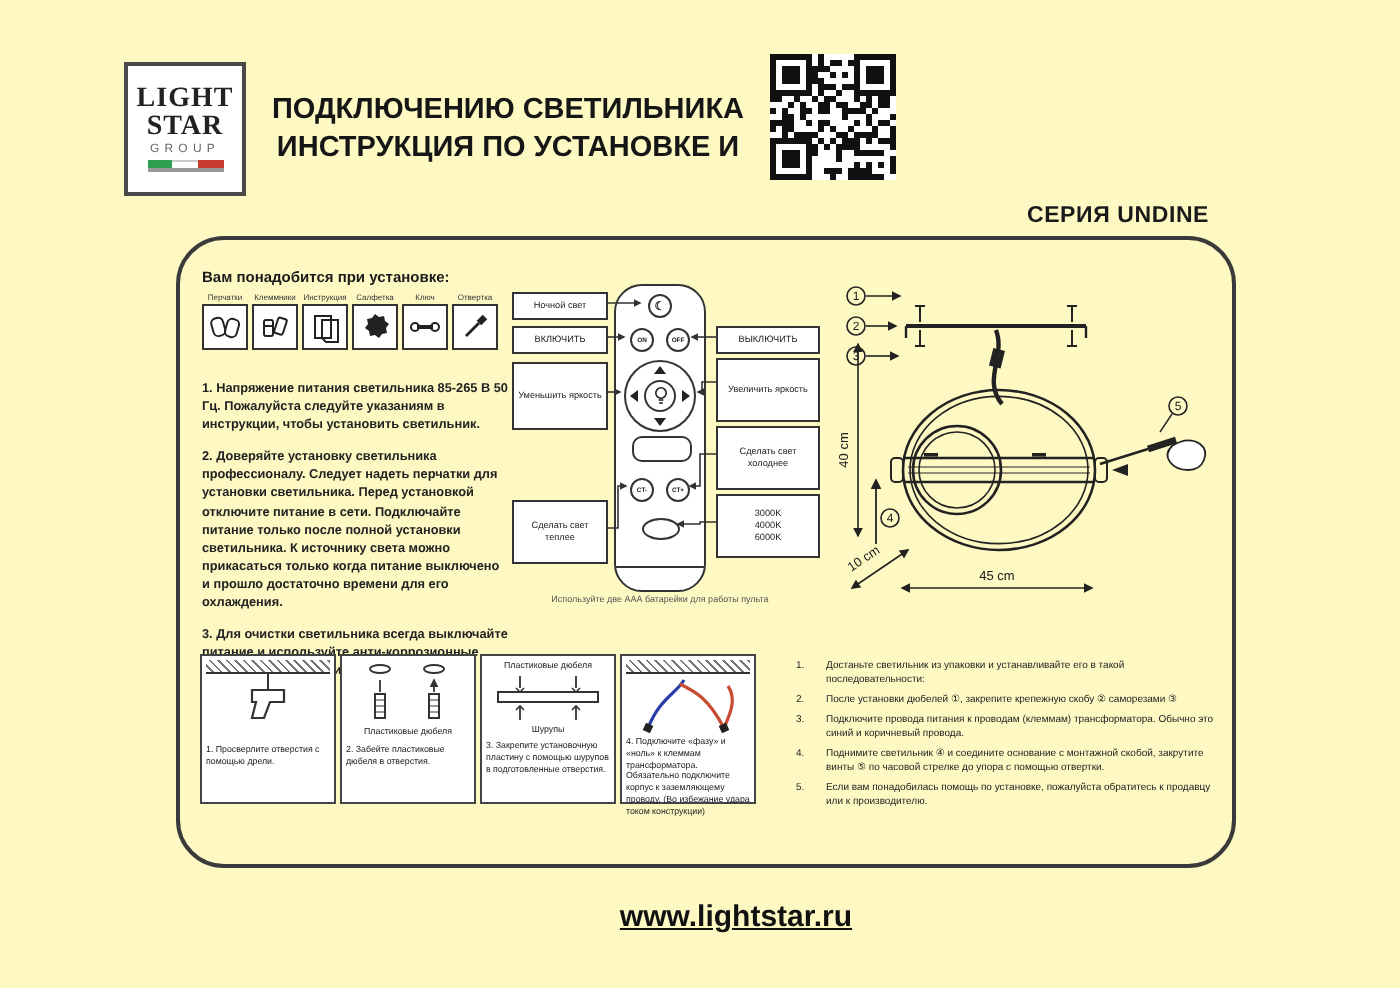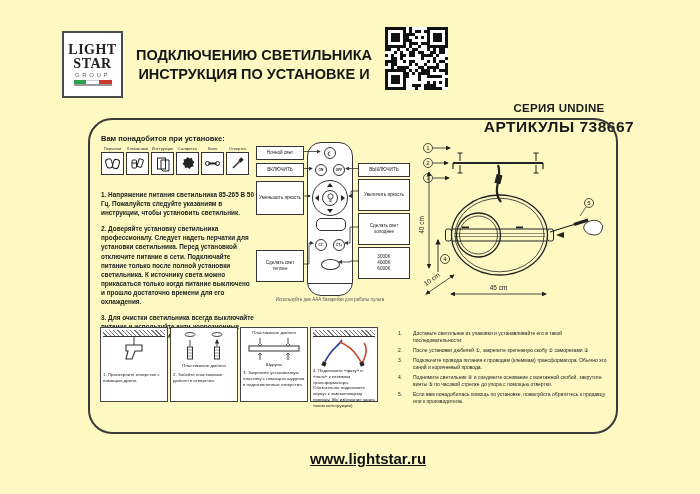--- a/index.html
+++ b/index.html
@@ -257,21 +257,20 @@
         <rect x="42" y="60" width="3" height="3"></rect>
         <rect x="45" y="60" width="3" height="3"></rect>
         <rect x="48" y="60" width="3" height="3"></rect>
         <rect x="51" y="60" width="3" height="3"></rect>
         <rect x="54" y="60" width="3" height="3"></rect>
       </g>
   </svg>
 
   <div class="series-block">
     <div class="series">СЕРИЯ UNDINE</div>
-    <div class="articles">АРТИКУЛЫ 738667</div>
   </div>
 
   <div class="main-box"></div>
 
   <div class="tools-heading">Вам понадобится при установке:</div>
   <div class="tools-row">
     <div class="tool">
       <div class="tool-label">Перчатки</div>
       <div class="tool-box">
         <svg width="17" height="17" viewBox="0 0 17 17" fill="none" stroke="#222" stroke-width="1">

